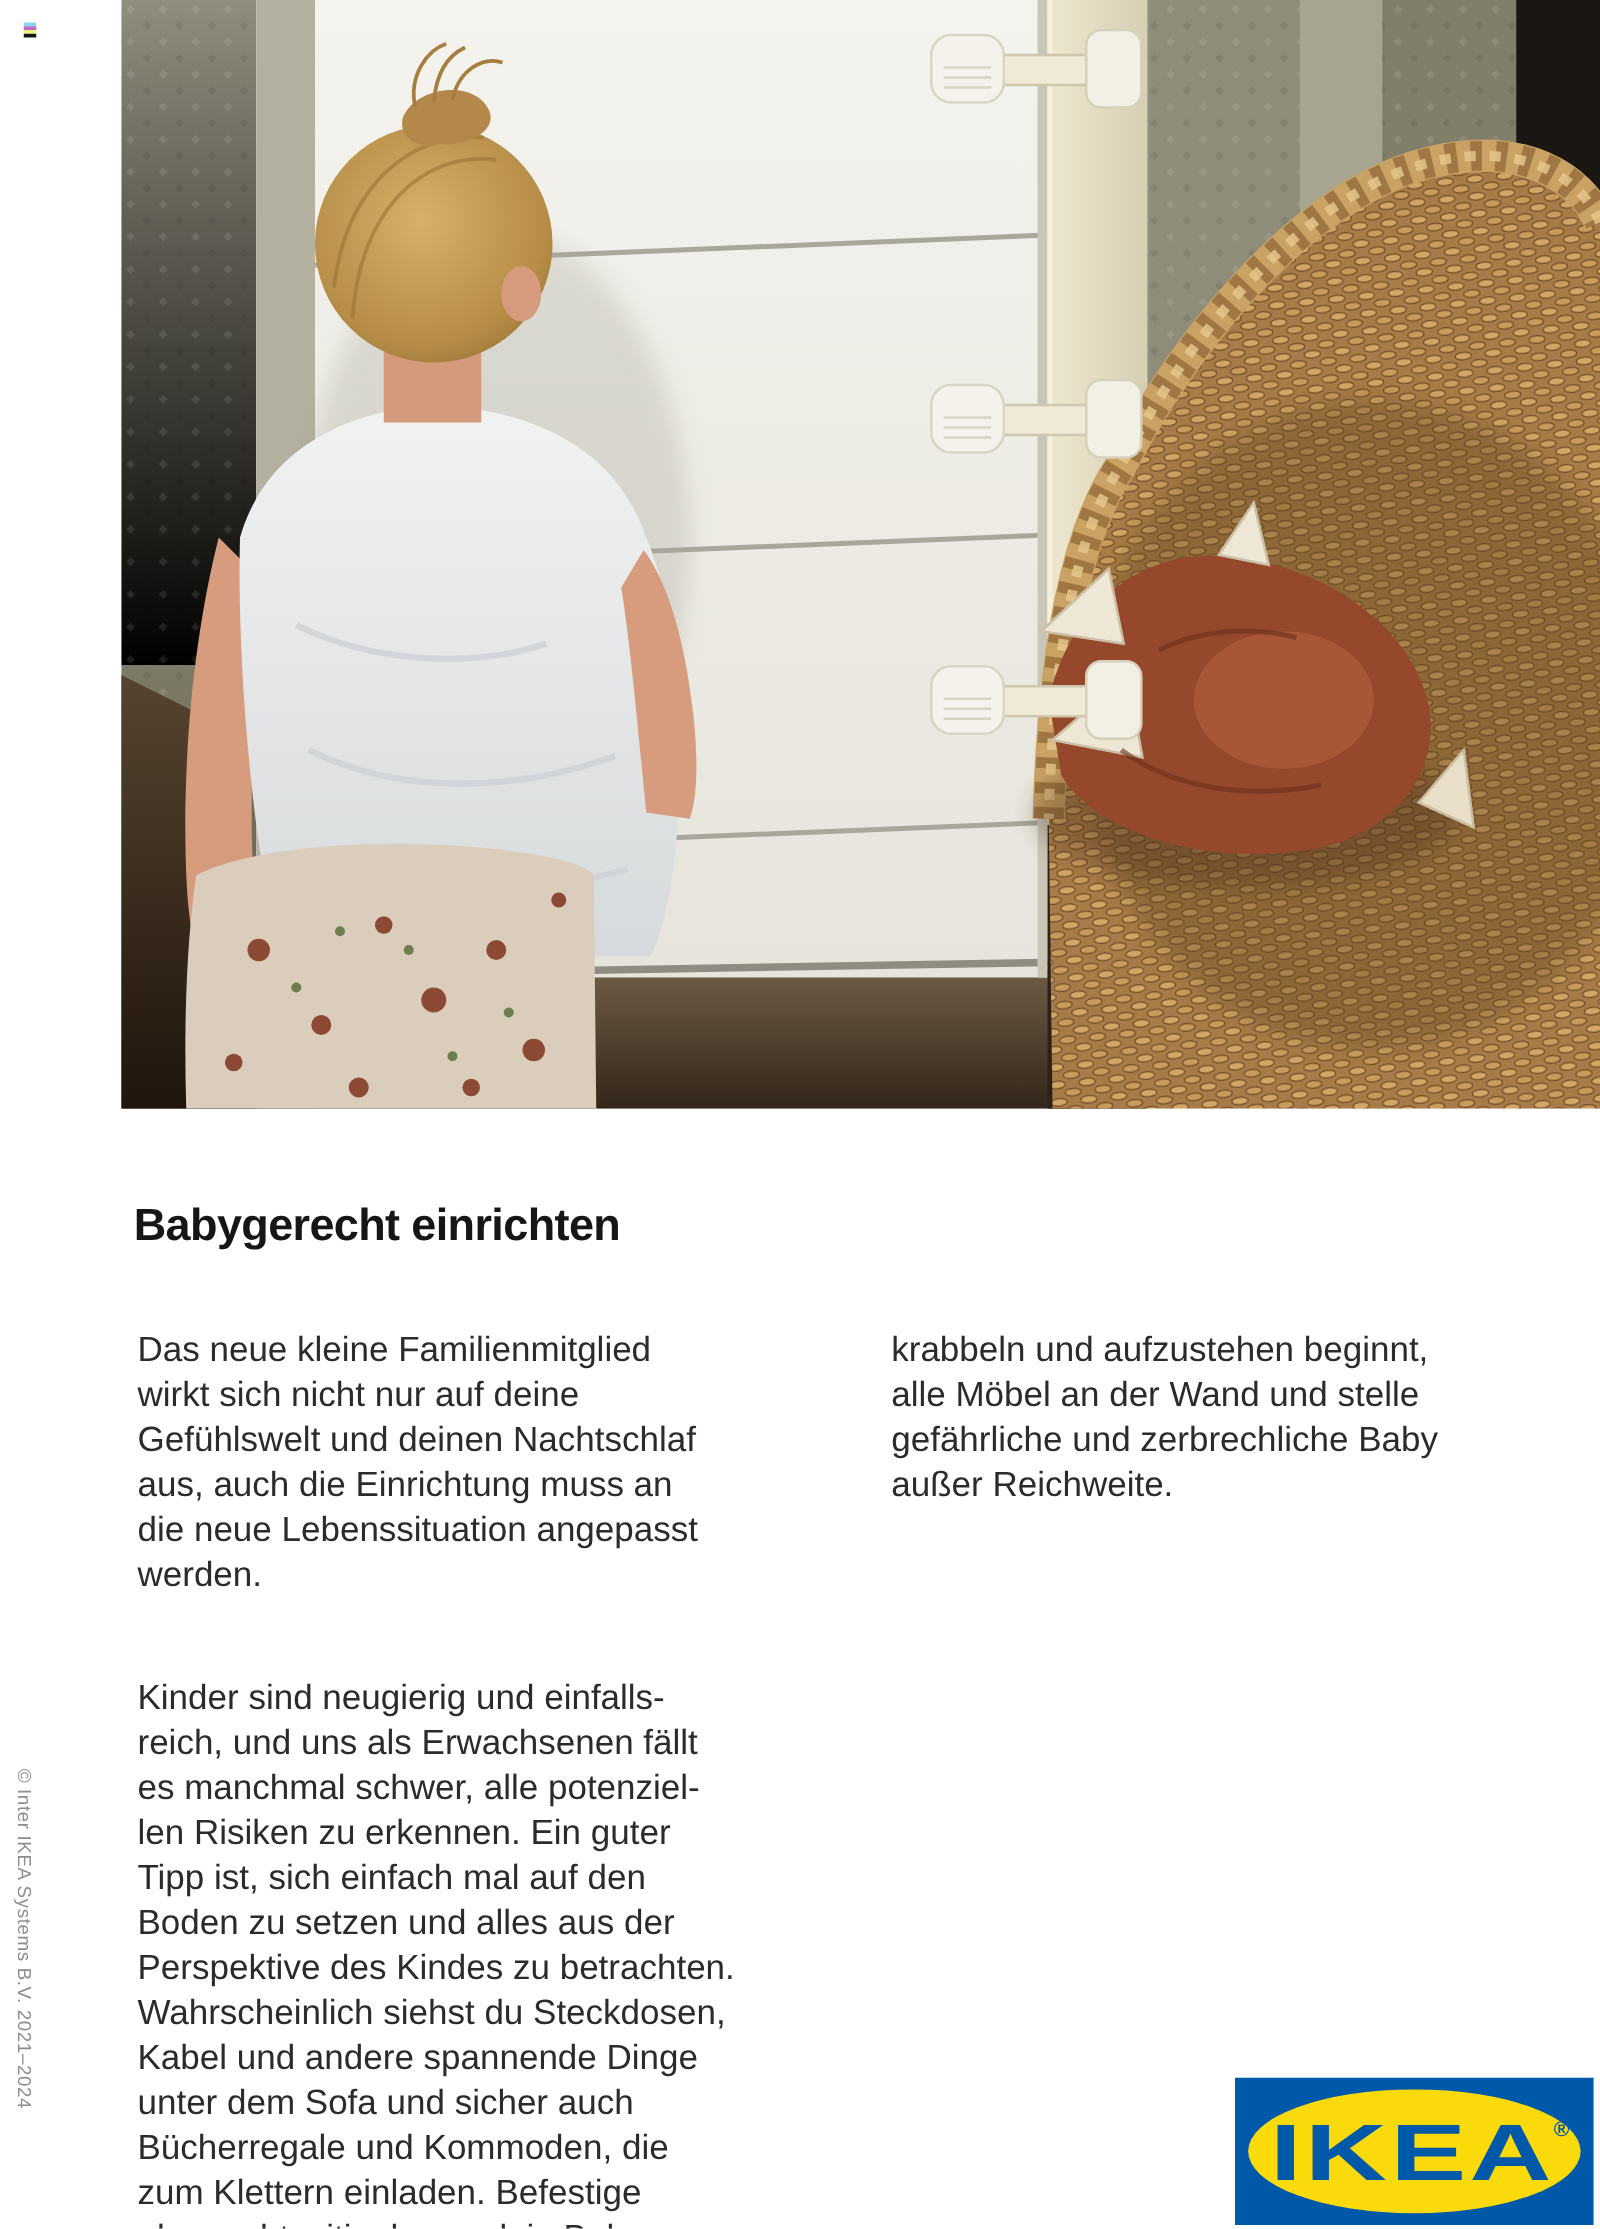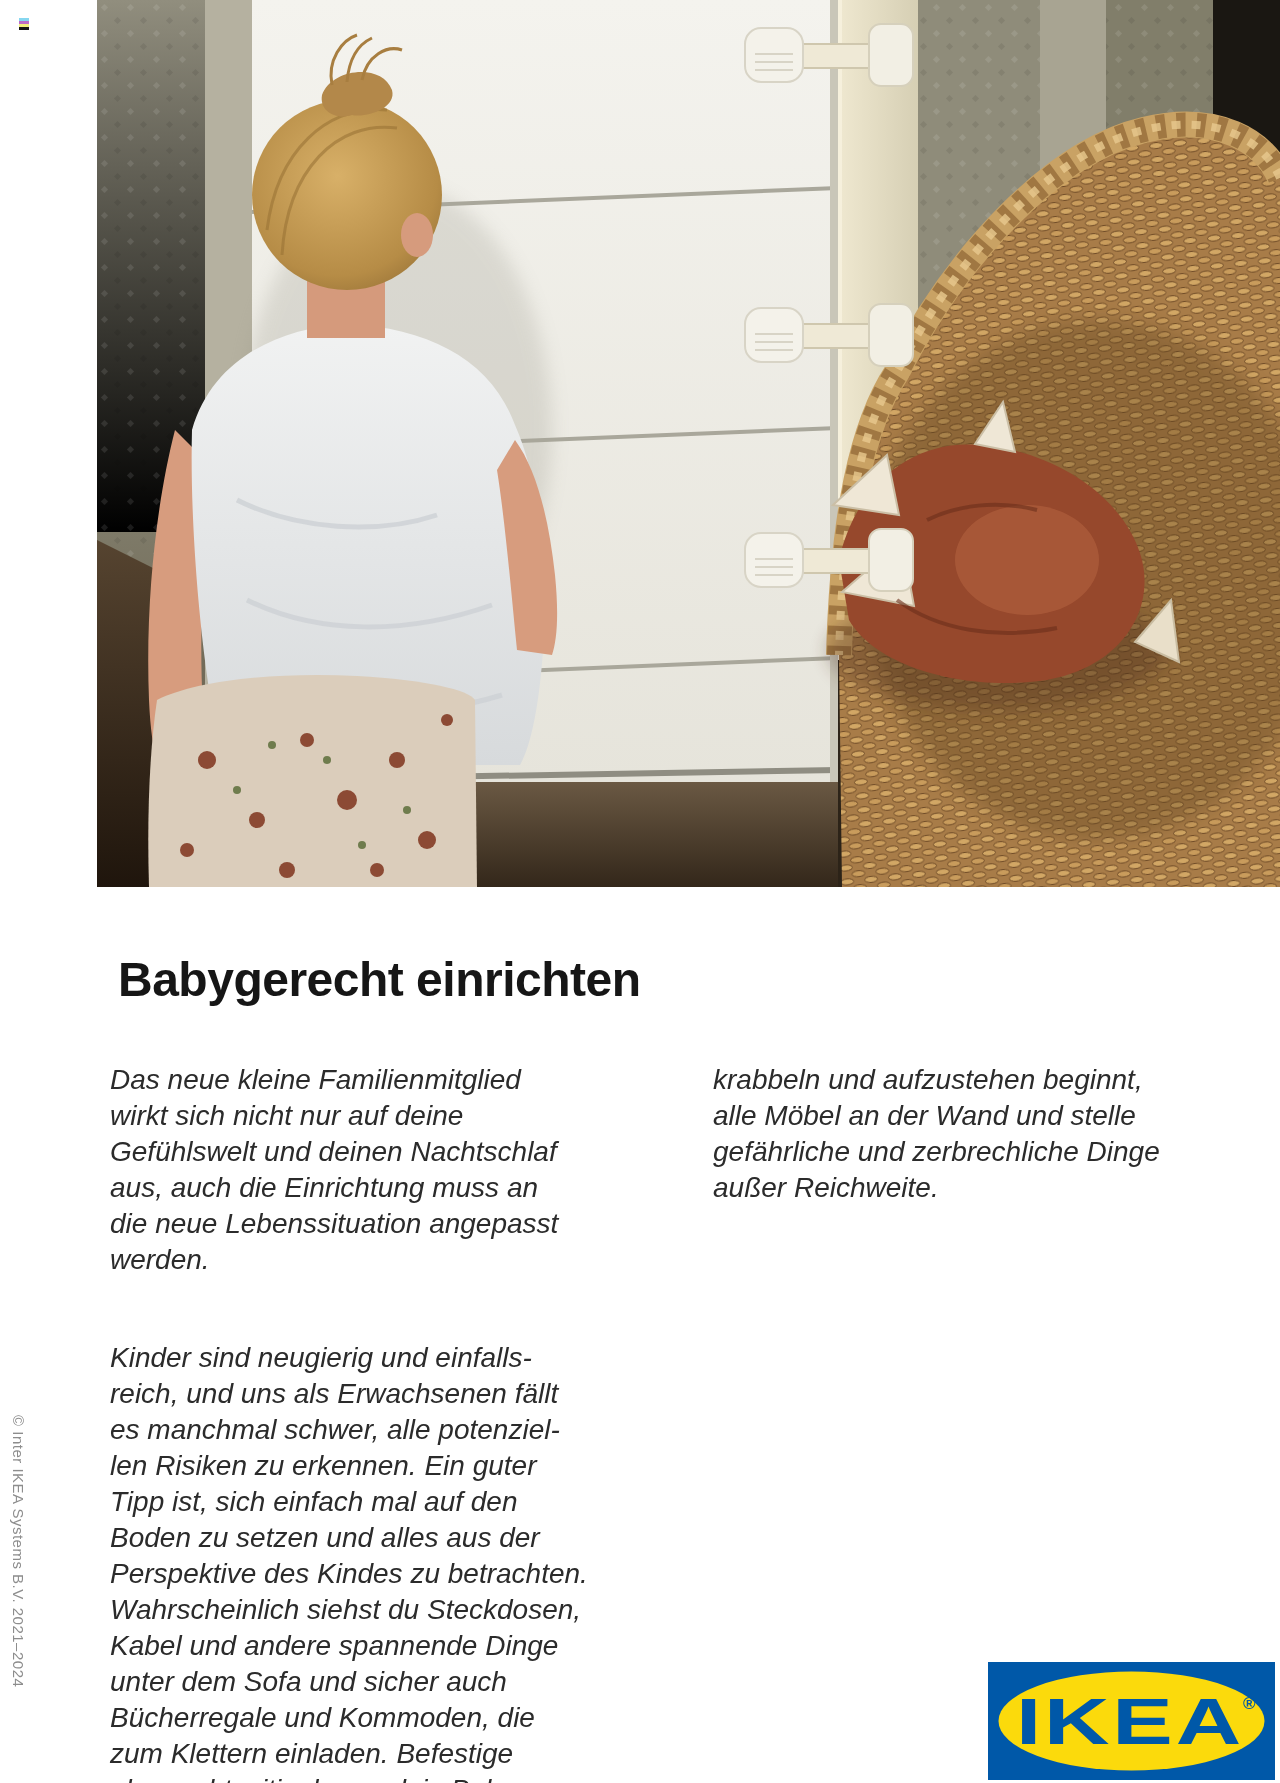--- a/index.html
+++ b/index.html
@@ -28,41 +28,41 @@
     left: 97px;
     top: 0;
     width: 1183px;
     height: 887px;
     display: block;
   }
 
   
   .title {
     position: absolute;
-    left: 118px;
+    left: 107px;
     top: 956px;
     margin: 0;
-    font-size: 48px;
+    font-size: 36px;
     line-height: 48px;
     font-weight: 700;
     letter-spacing: -0.5px;
     color: #161616;
   }
   .col {
     position: absolute;
     top: 1026px;
     width: 565px;
     font-size: 28px;
     line-height: 36px;
     color: #2b2b2b;
     white-space: pre-line;
   }
   .col-left  { left: 110px; }
   .col-right { left: 713px; }
-  .col p { margin: 0 0 26px 0; font-style: italic; }
+  .col p { margin: 0 0 26px 0; }
 
   
   .copyright {
     position: absolute;
     left: 27px;
     top: 1415px;
     transform-origin: 0 0;
     transform: rotate(90deg);
     font-size: 15px;
     line-height: 18px;
@@ -257,21 +257,21 @@
 Kabel und andere spannende Dinge
 unter dem Sofa und sicher auch
 Bücherregale und Kommoden, die
 zum Klettern einladen. Befestige
 also rechtzeitig, bevor dein Baby zu</p>
   </div>
 
   <div class="col col-right">
     <p>krabbeln und aufzustehen beginnt,
 alle Möbel an der Wand und stelle
-gefährliche und zerbrechliche Dinge
+gefährliche und zerbrechliche Baby
 außer Reichweite.</p>
   </div>
 
   <div class="copyright">© Inter IKEA Systems B.V. 2021–2024</div>
 
   <svg class="ikea-logo" viewBox="0 0 287 118" role="img">
     <rect x="0" y="0" width="287" height="118" fill="#0058A8"></rect>
     <ellipse cx="143.5" cy="59" rx="133" ry="49.5" fill="#FBDA0C"></ellipse>
     <text x="142" y="82" text-anchor="middle" font-family="Liberation Sans, DejaVu Sans, sans-serif" font-size="64" font-weight="800" letter-spacing="2" textLength="228" lengthAdjust="spacingAndGlyphs" fill="#0058A8">IKEA</text>
     <text x="255" y="47" font-family="Liberation Sans, DejaVu Sans, sans-serif" font-size="17" font-weight="700" fill="#0058A8">®</text>

